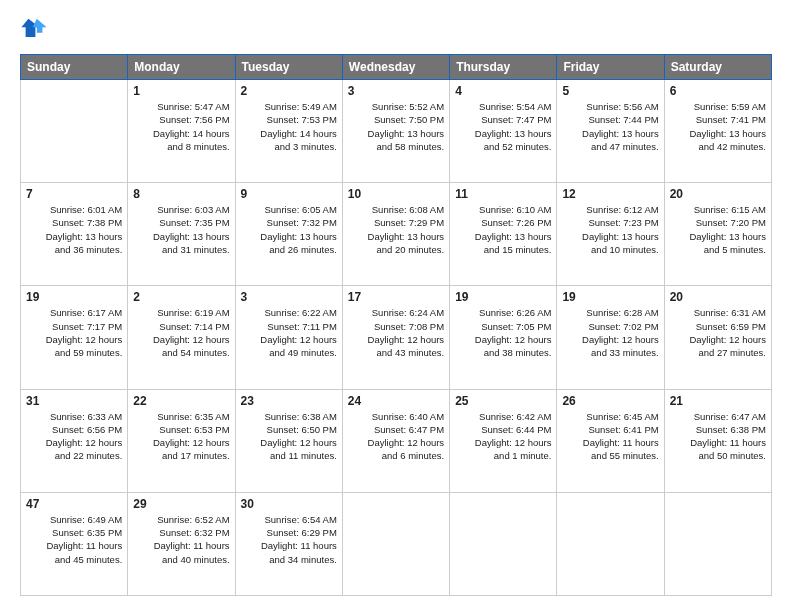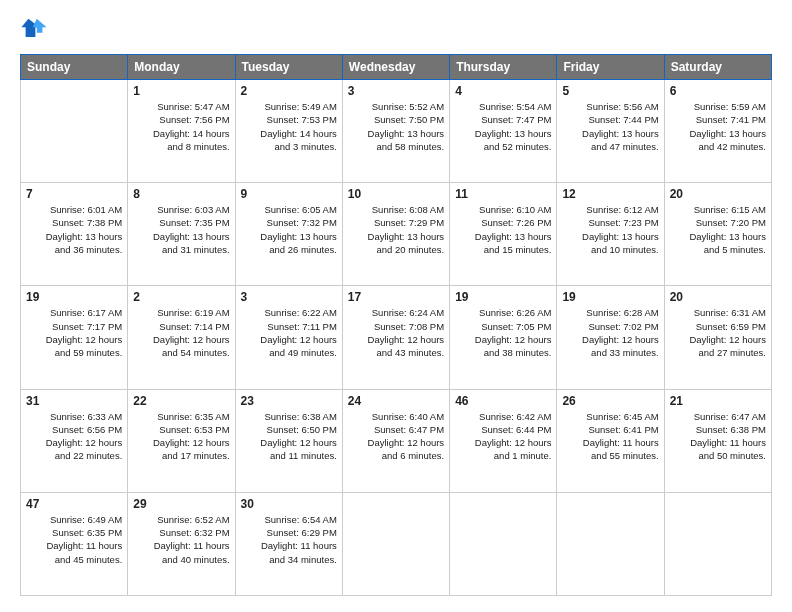--- a/index.html
+++ b/index.html
@@ -228,21 +228,21 @@
           </td>
           <td>
             <span class="day-num">23</span>
             <div class="day-info">Sunrise: 6:38 AM<br>Sunset: 6:50 PM<br>Daylight: 12 hours<br>and 11 minutes.</div>
           </td>
           <td>
             <span class="day-num">24</span>
             <div class="day-info">Sunrise: 6:40 AM<br>Sunset: 6:47 PM<br>Daylight: 12 hours<br>and 6 minutes.</div>
           </td>
           <td>
-            <span class="day-num">46</span>
+            <span class="day-num">25</span>
             <div class="day-info">Sunrise: 6:42 AM<br>Sunset: 6:44 PM<br>Daylight: 12 hours<br>and 1 minute.</div>
           </td>
           <td>
             <span class="day-num">26</span>
             <div class="day-info">Sunrise: 6:45 AM<br>Sunset: 6:41 PM<br>Daylight: 11 hours<br>and 55 minutes.</div>
           </td>
           <td>
             <span class="day-num">21</span>
             <div class="day-info">Sunrise: 6:47 AM<br>Sunset: 6:38 PM<br>Daylight: 11 hours<br>and 50 minutes.</div>
           </td>

